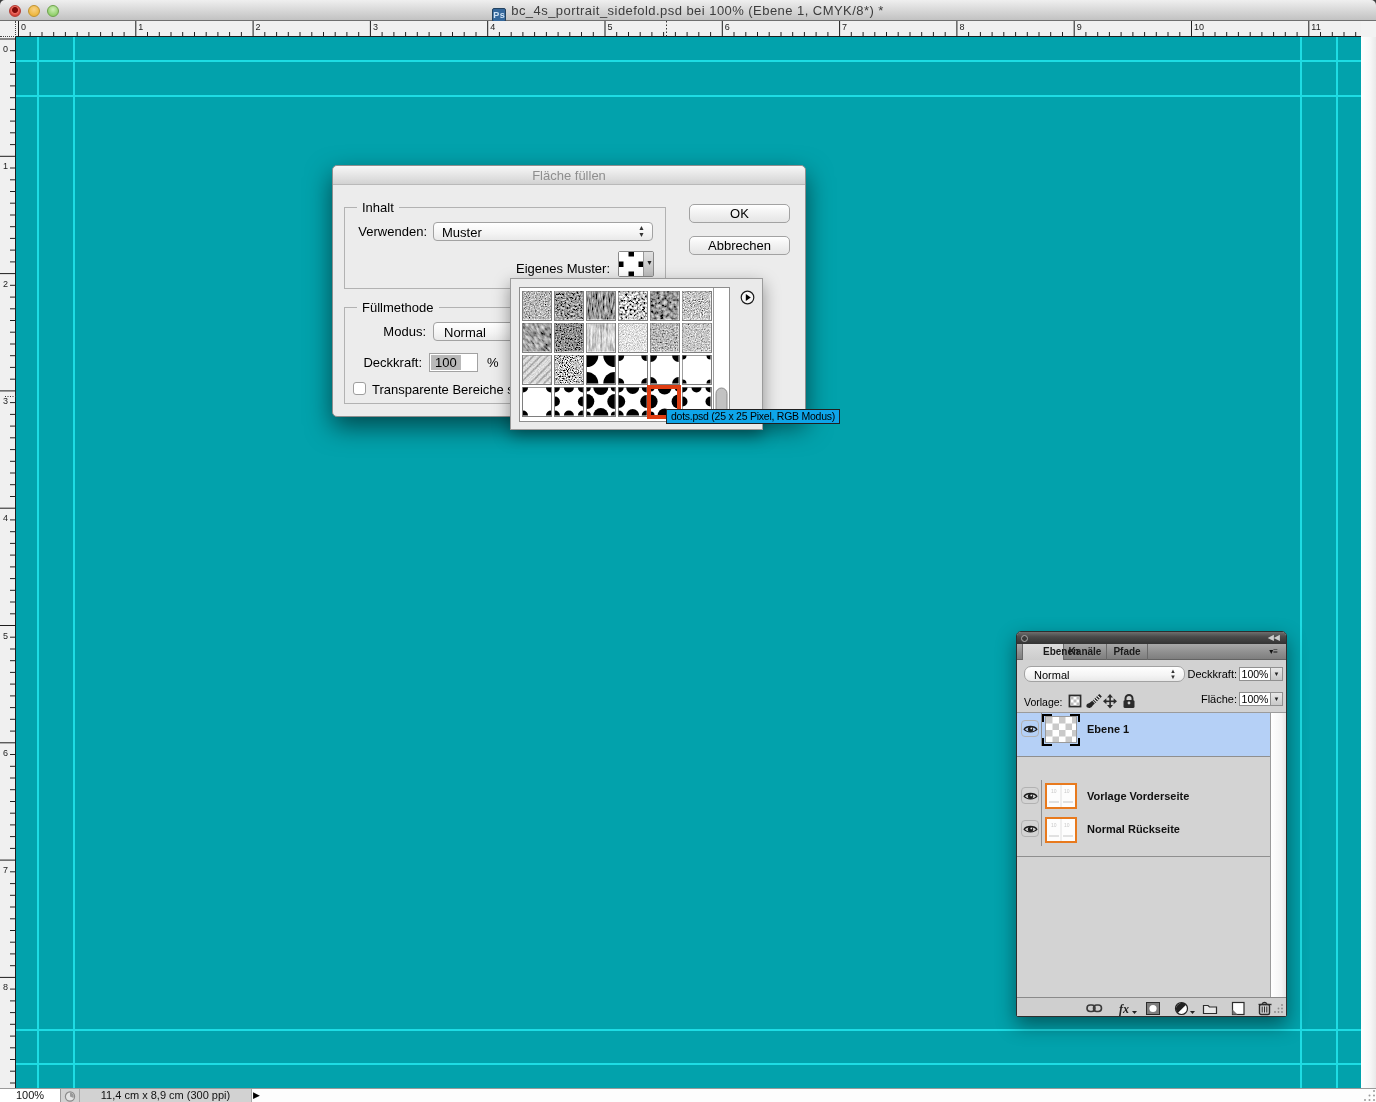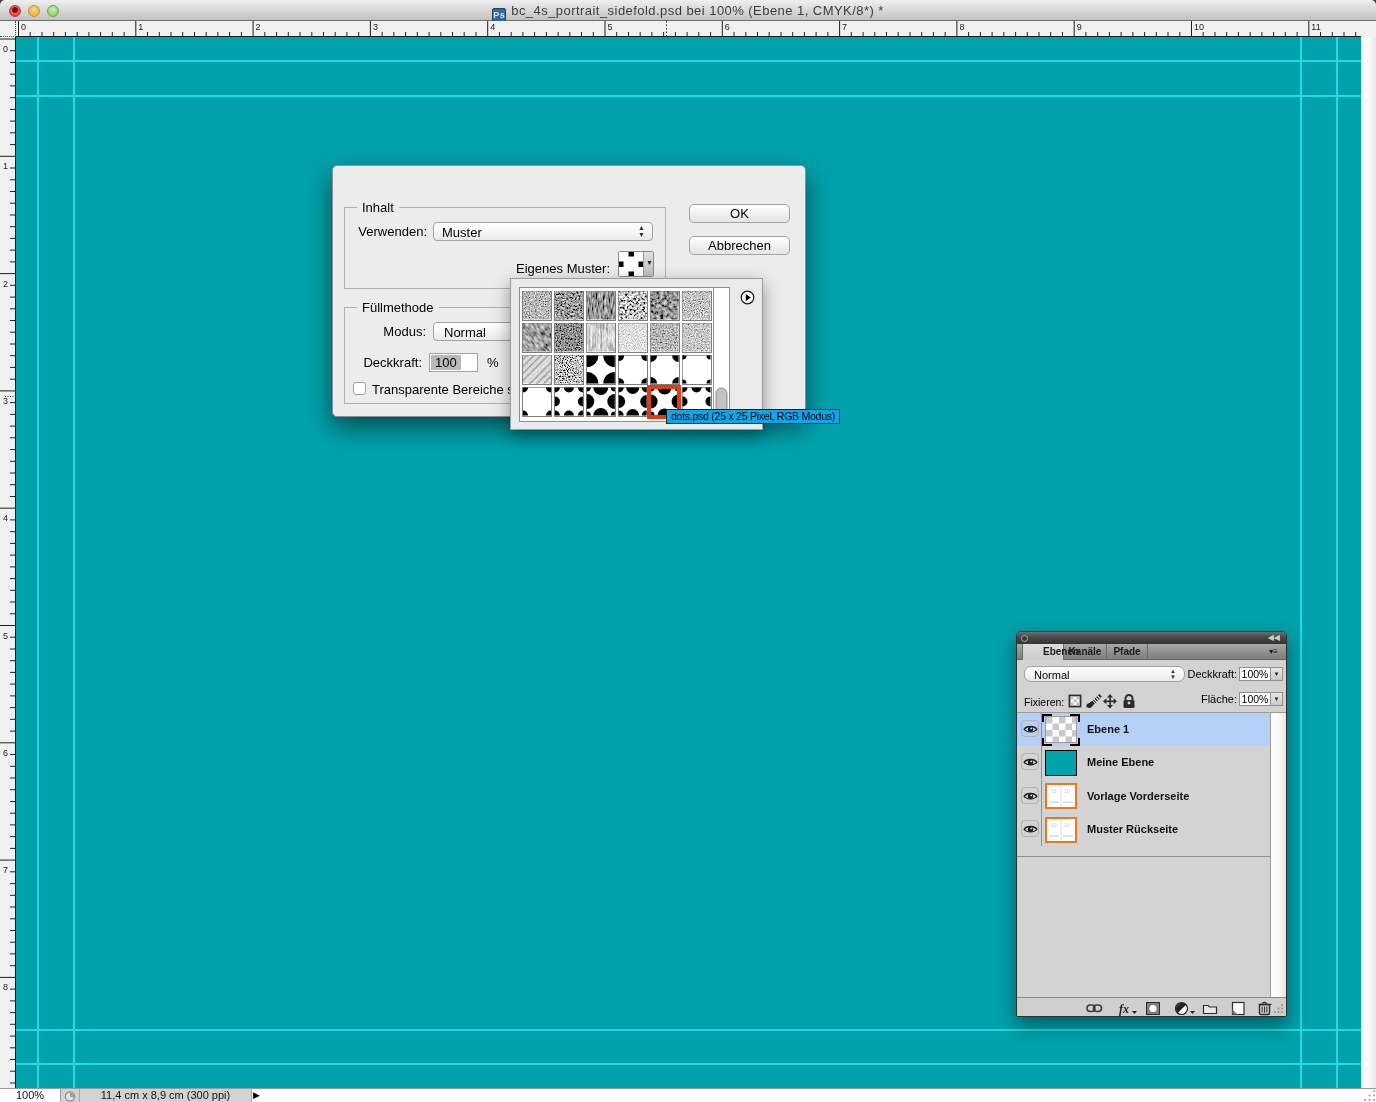--- a/index.html
+++ b/index.html
@@ -360,20 +360,21 @@
         <circle cx="12" cy="3" r="1"></circle>
         <circle cx="12" cy="7.5" r="1"></circle>
         <circle cx="12" cy="12" r="1"></circle>
         <circle cx="7.5" cy="7.5" r="1"></circle>
         <circle cx="7.5" cy="12" r="1"></circle>
         <circle cx="3" cy="12" r="1"></circle>
       </g>
     </svg>
 
   <div id="dialog" class="abs">
+    <div id="dlg-title" class="abs">Fläche füllen</div>
     <div class="abs group" style="left:11px; top:41px; width:322px; height:82px;">
       <span class="grouplabel">Inhalt</span>
     </div>
     <div class="abs lbl13" style="left:14px; top:58px; width:80px; text-align:right;">Verwenden:</div>
     <div class="abs dd" style="left:100px; top:56px; width:220px; height:19px;">
       <span class="lbl13" style="position:absolute; left:8px; top:2px;">Muster</span>
       <span class="updown" style="right:7px; top:2px;">▲<br>▼</span>
     </div>
     <div class="abs lbl13" style="left:97px; top:95px; width:180px; text-align:right;">Eigenes Muster:</div>
     <div class="abs" style="left:285px; top:85px; width:36px; height:26px; border:1px solid #8a8a8a; border-radius:2px; background:#fff;">
@@ -649,21 +650,21 @@
       <div class="p" style="right:8px; top:3px; font-size:8px; color:#111;">▾≡</div>
     </div>
     <div id="p-ctrl" class="p">
       <div class="p dd" style="left:7px; top:6px; width:161px; height:16px; border-radius:7px;">
         <span class="mini" style="left:9px; top:2px;">Normal</span>
         <span class="updown" style="right:8px; top:2px; font-size:6px; line-height:5.5px;">▲<br>▼</span>
       </div>
       <div class="mini" style="left:134px; top:8px; width:86px; text-align:right;">Deckkraft:</div>
       <div class="valbox" style="left:222px; top:7px;">100%</div>
       <div class="valdd" style="left:254px; top:7px;">▼</div>
-      <div class="mini" style="left:7px; top:36px; font-size:10.5px;">Fixieren:</div>
+      <div class="mini" style="left:7px; top:36px; font-size:10.5px;">Vorlage:</div>
       <svg class="p" style="left:51px; top:34px;" width="90" height="15" xmlns="http://www.w3.org/2000/svg">
           <rect x="1.5" y="1.5" width="11" height="11" fill="#fff" stroke="#2c2c2c" stroke-width="1.8"></rect>
           <rect x="2.5" y="2.5" width="3" height="3" fill="#bdbdbd"></rect>
           <rect x="8.5" y="2.5" width="3" height="3" fill="#bdbdbd"></rect>
           <rect x="5.5" y="5.5" width="3" height="3" fill="#bdbdbd"></rect>
           <rect x="2.5" y="8.5" width="3" height="3" fill="#bdbdbd"></rect>
           <rect x="8.5" y="8.5" width="3" height="3" fill="#bdbdbd"></rect>
           <g transform="translate(17,0)">
             <path d="M2.5,13.5 C0.8,12.6 1.2,10 3.2,9.4 C5,8.9 6,8 7.2,6.8 L9.8,9.4 C8.6,10.4 7.6,11.6 7,12.4 C5.8,13.9 4,14.3 2.5,13.5 Z" fill="#252525"></path>
             <g transform="rotate(-45 11.5 5)">
@@ -715,34 +716,20 @@
               <rect x="6.5" y="19.5" width="6.5" height="6.5" fill="#c9c9c9"></rect>
               <rect x="19.5" y="19.5" width="6.5" height="6.5" fill="#c9c9c9"></rect>
             </svg></div>
           <svg class="p" style="left:25px; top:1px;" width="38" height="32" xmlns="http://www.w3.org/2000/svg" fill="none" stroke="#000" stroke-width="2">
             <path d="M1,8 L1,1 L10,1"></path>
             <path d="M28,1 L37,1 L37,8"></path>
             <path d="M37,24 L37,31 L28,31"></path>
             <path d="M10,31 L1,31 L1,24"></path>
           </svg>
           <div class="rowlbl" style="top:10px;">Ebene 1</div>
-        </div>
-        <div class="row" style="top:33.4px; background:#d3d3d3;">
-          <svg class="p" style="left:4px; top:7px;" width="19" height="18" xmlns="http://www.w3.org/2000/svg">
-            <rect x="0.5" y="0.5" width="17" height="16" rx="3.5" fill="none" stroke="#b2b2b2" stroke-width="1"></rect>
-            <g transform="translate(2.5,4)">
-              <path d="M0.5,5.5 C3,1.5 11,1.5 13.5,5.5" fill="none" stroke="#1c1c1c" stroke-width="1.3"></path>
-              <path d="M0.5,5 C3,8.8 11,8.8 13.5,5" fill="none" stroke="#1c1c1c" stroke-width="1.3"></path>
-              <circle cx="7" cy="5.2" r="2.6" fill="#1c1c1c"></circle>
-              <circle cx="7.8" cy="4.4" r="0.9" fill="#e8e8e8"></circle>
-            </g>
-          </svg>
-          <div class="p" style="left:23.5px; top:0; width:1px; height:33px; background:#8f8f8f;"></div>
-          <div class="p" style="left:28px; top:3.5px; width:32px; height:26px; background:#02a2ac; border:1.5px solid #000;"></div>
-          <div class="rowlbl" style="top:10px;">Meine Ebene</div>
         </div>
         <div class="row" style="top:66.8px; background:#d3d3d3;">
           <svg class="p" style="left:4px; top:7px;" width="19" height="18" xmlns="http://www.w3.org/2000/svg">
             <rect x="0.5" y="0.5" width="17" height="16" rx="3.5" fill="none" stroke="#b2b2b2" stroke-width="1"></rect>
             <g transform="translate(2.5,4)">
               <path d="M0.5,5.5 C3,1.5 11,1.5 13.5,5.5" fill="none" stroke="#1c1c1c" stroke-width="1.3"></path>
               <path d="M0.5,5 C3,8.8 11,8.8 13.5,5" fill="none" stroke="#1c1c1c" stroke-width="1.3"></path>
               <circle cx="7" cy="5.2" r="2.6" fill="#1c1c1c"></circle>
               <circle cx="7.8" cy="4.4" r="0.9" fill="#e8e8e8"></circle>
             </g>
@@ -768,21 +755,21 @@
             </g>
           </svg>
           <div class="p" style="left:23.5px; top:0; width:1px; height:33px; background:#8f8f8f;"></div>
           <div class="p" style="left:28px; top:3.5px; width:32px; height:26px; background:#fff; border:2px solid #e87a1e;"><svg width="28" height="22" xmlns="http://www.w3.org/2000/svg">
               <rect width="28" height="22" fill="#fdfdfd"></rect>
               <line x1="14" y1="0" x2="14" y2="22" stroke="#e0e0e0" stroke-width="1"></line>
               <text x="4" y="8" font-size="5" fill="#c9c9c9">10</text>
               <text x="17" y="8" font-size="5" fill="#c9c9c9">10</text>
               <path d="M2,17 L12,17 M16,17 L26,17" stroke="#d8d8d8" stroke-width="1.5"></path>
             </svg></div>
-          <div class="rowlbl" style="top:10px;">Muster Rückseite</div>
+          <div class="rowlbl" style="top:10px;">Normal Rückseite</div>
         </div>
     </div>
     <div id="p-scroll" class="p"></div>
     <div id="p-bottom" class="p">
         <svg class="p" style="left:69px; top:3px;" width="205" height="15" xmlns="http://www.w3.org/2000/svg">
           <g stroke="#3a3a3a" stroke-width="1.6" fill="none">
             <rect x="1" y="4" width="8" height="6.5" rx="3.2"></rect>
             <rect x="7.5" y="4" width="8" height="6.5" rx="3.2"></rect>
           </g>
           <text x="33" y="12" font-size="12" font-style="italic" font-weight="bold" fill="#222" font-family="Liberation Serif">fx</text>

